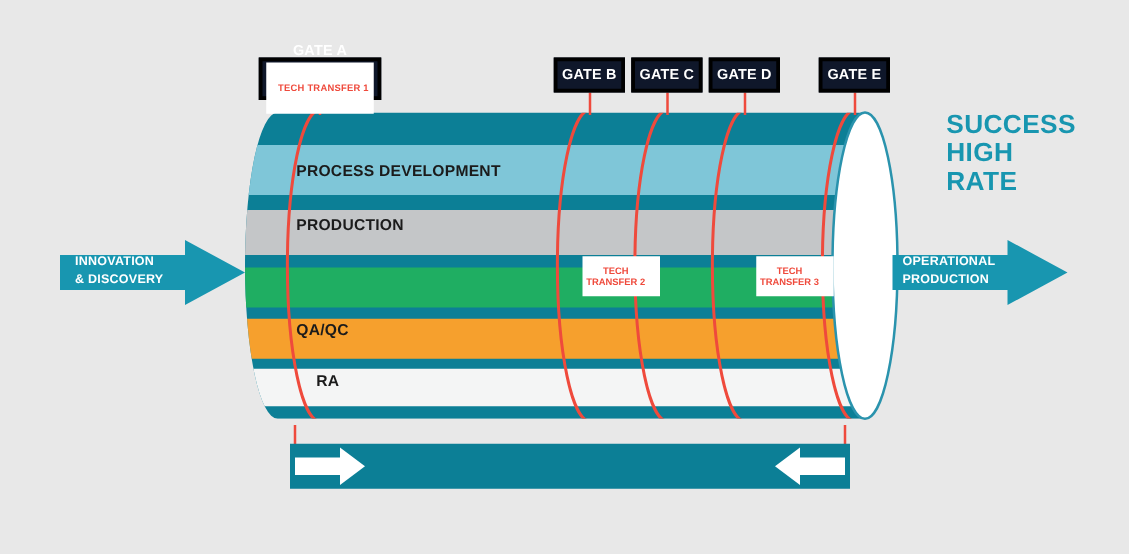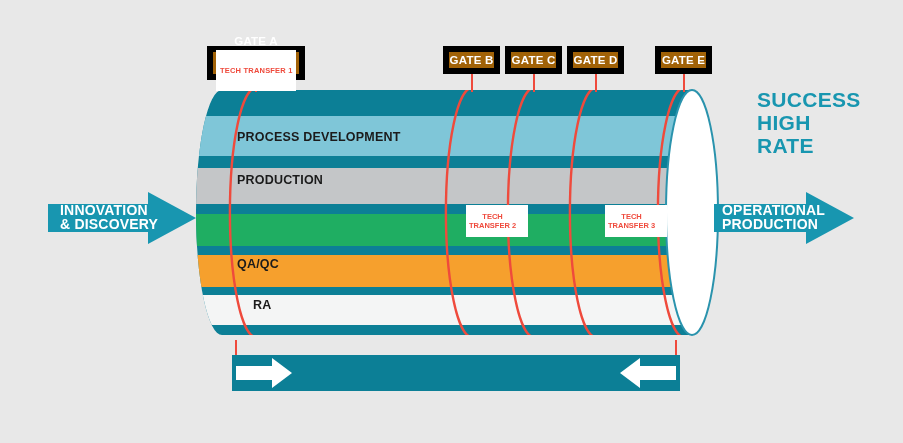--- a/index.html
+++ b/index.html
@@ -24,22 +24,22 @@
     top: 0;
   }
   .ov {
     position: absolute;
     pointer-events: none;
   }
 
   
   .gate-box {
     position: absolute;
-    background: #a16207;
-    border: 6px solid #000000;
+    background: #0f172a;
+    border: 3px solid #000000;
     color: #ffffff;
     font-weight: bold;
     letter-spacing: 0.2px;
     display: flex;
     flex-direction: column;
     align-items: center;
     justify-content: center;
     box-sizing: border-box;
   }
   .gate-title {
@@ -84,21 +84,21 @@
     display: flex;
     align-items: center;
     box-sizing: border-box;
     padding: 15px 3px;
   }
 
   
   .arrow-label {
     position: absolute;
     color: #ffffff;
-    font-size: 14px;
+    font-size: 10px;
     font-weight: bold;
     line-height: 14px;
     letter-spacing: 0.2px;
     white-space: nowrap;
   }
 
   
   .hsr {
     position: absolute;
     color: #1896b0;

